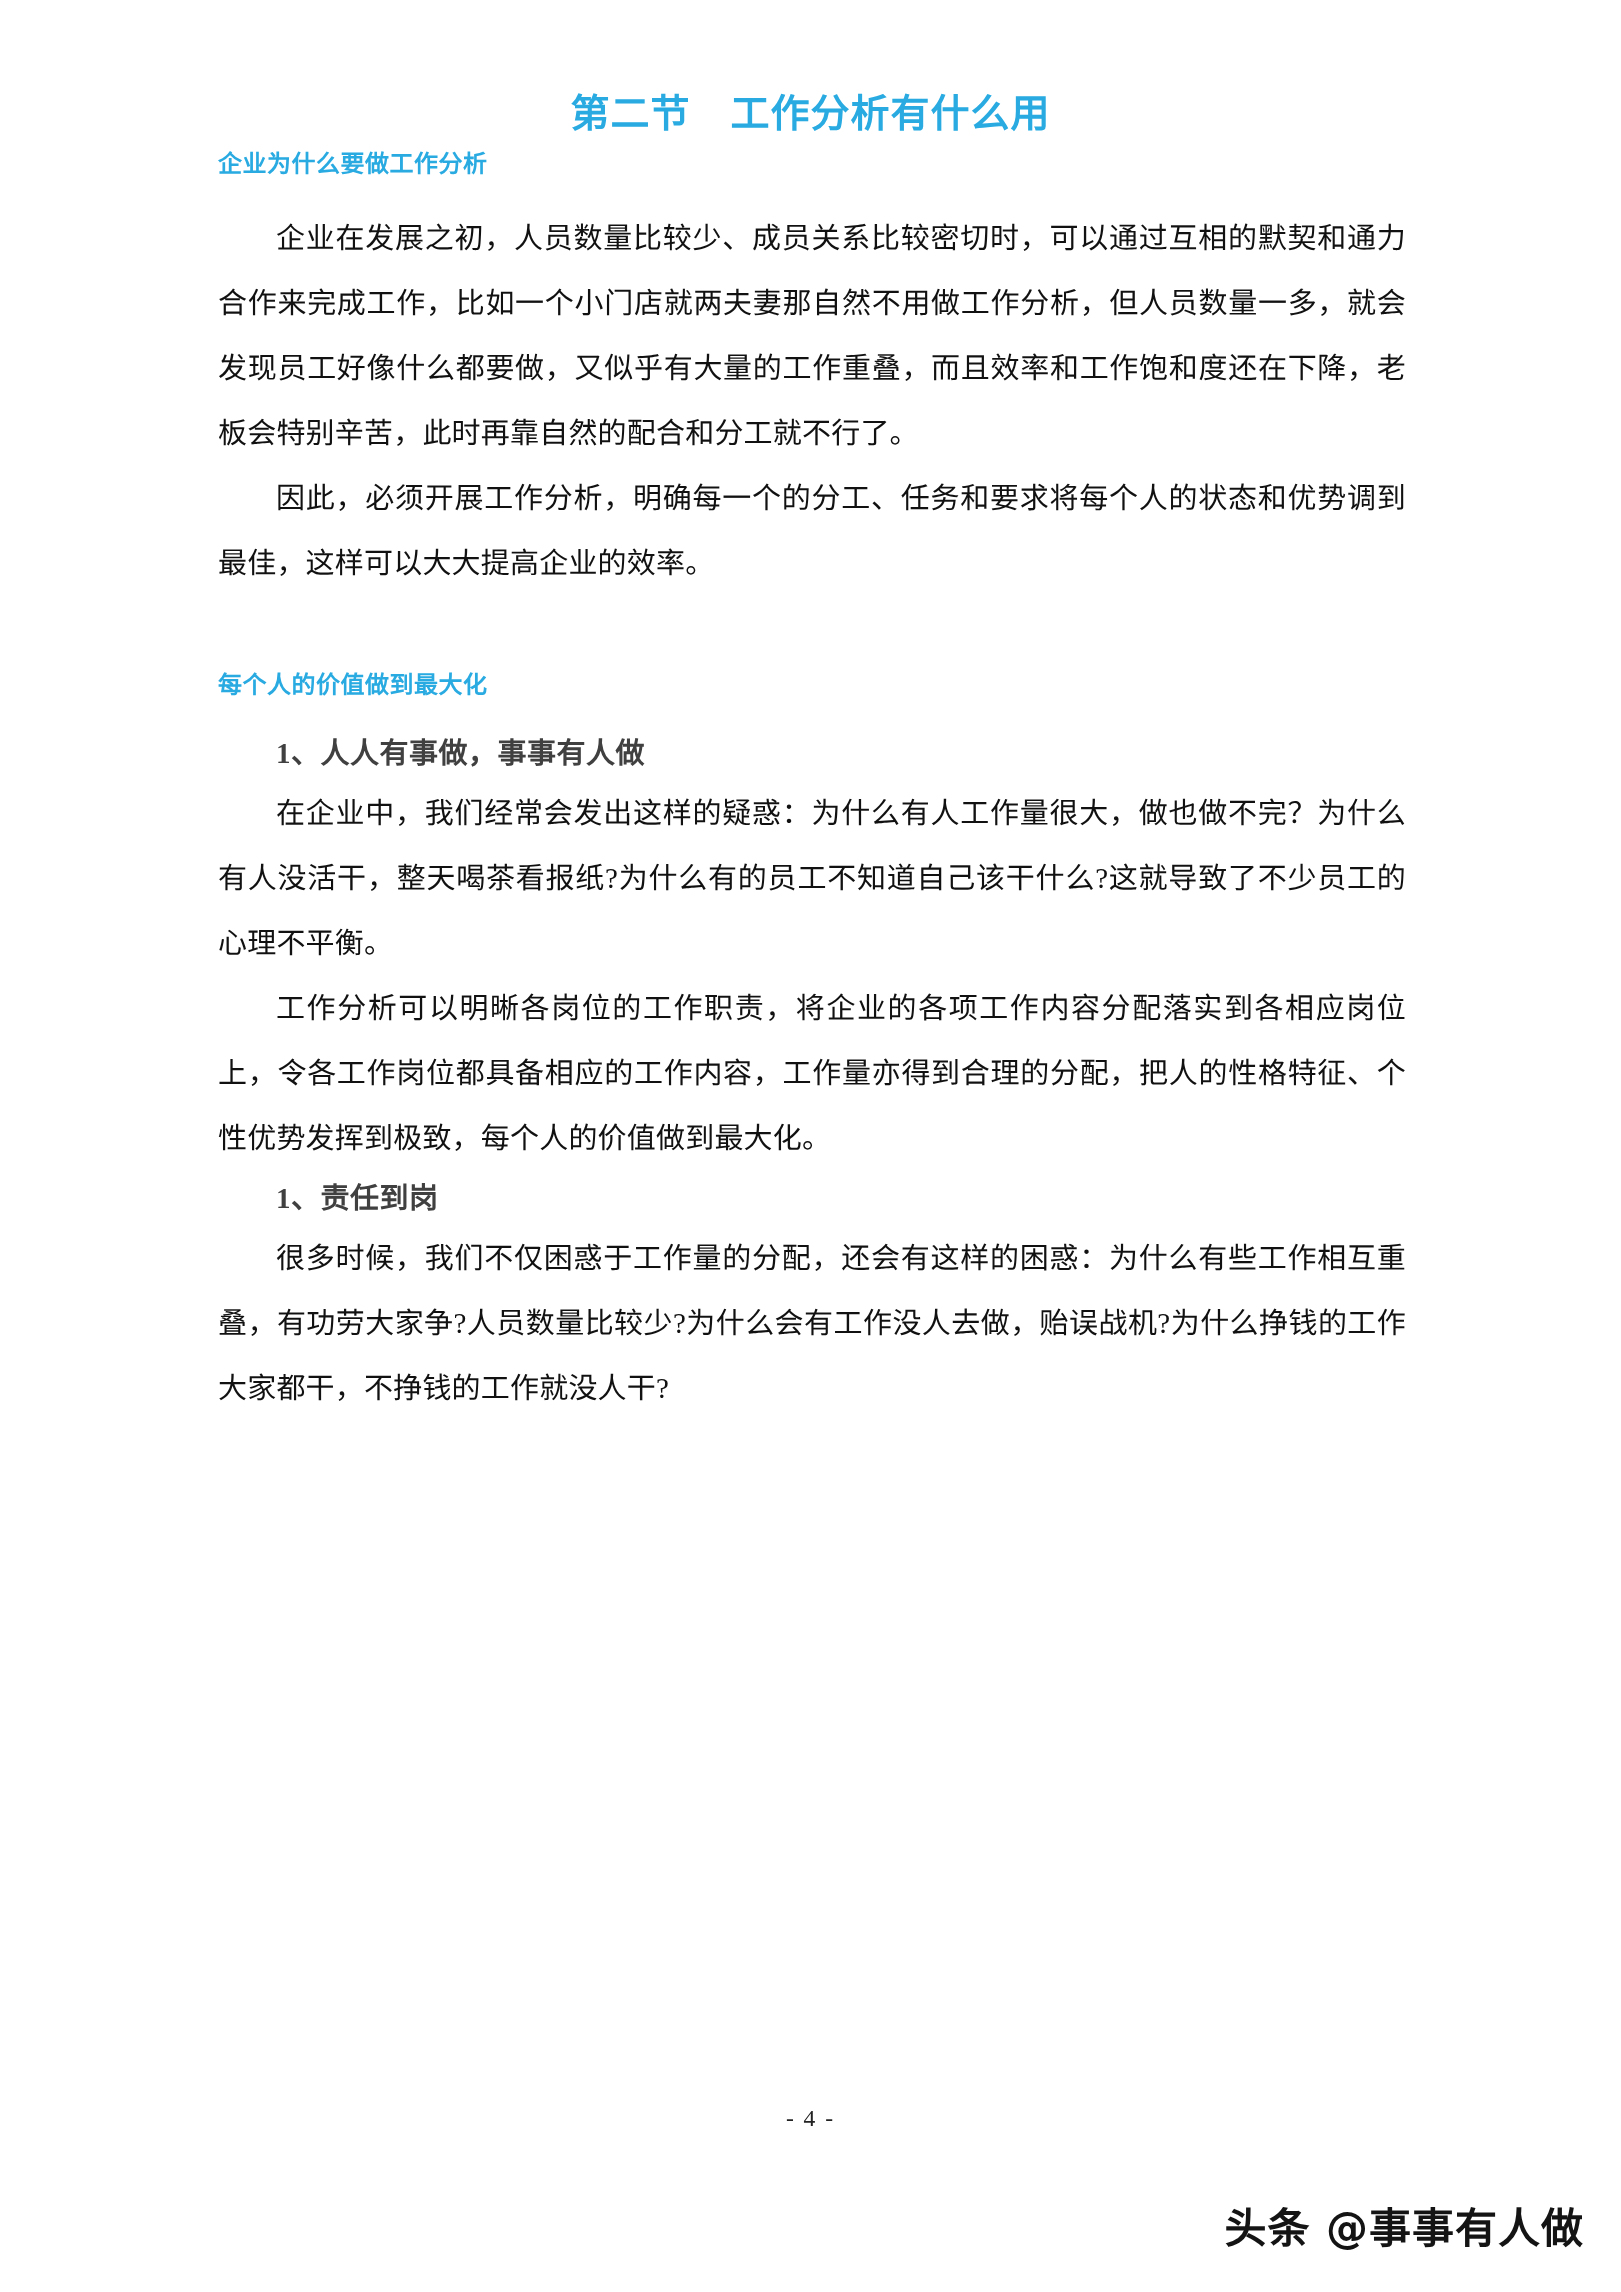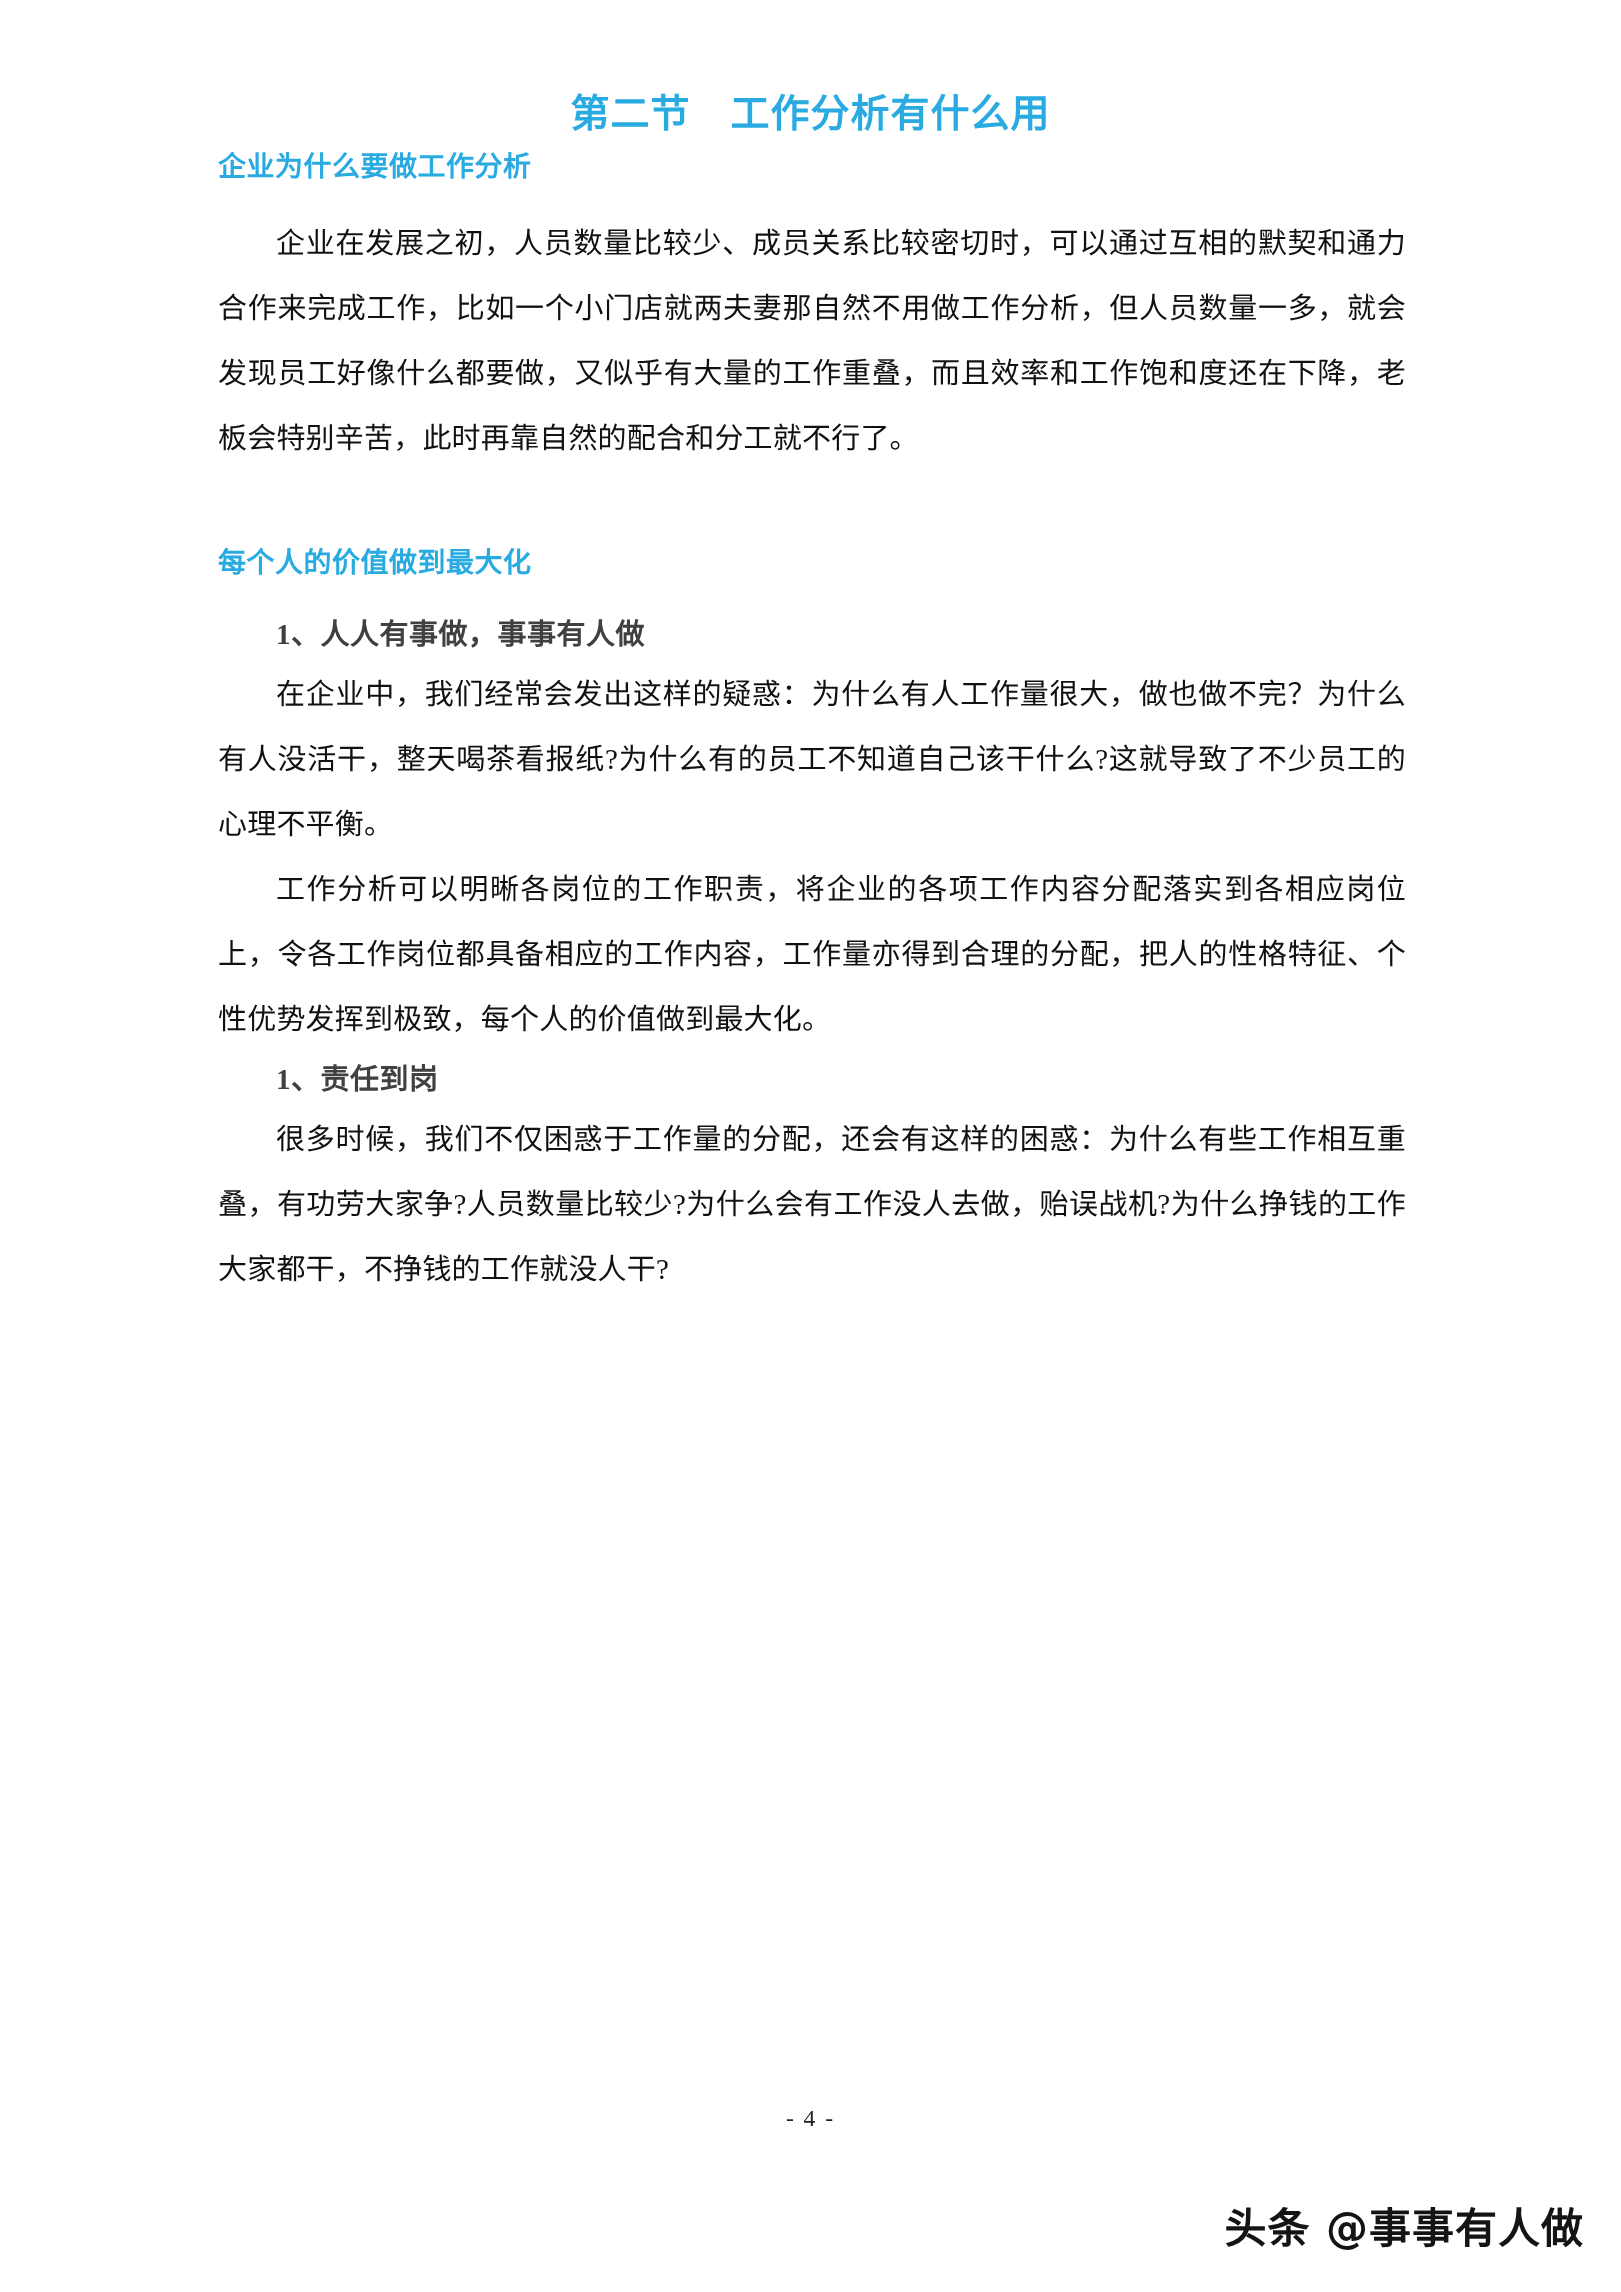--- a/index.html
+++ b/index.html
@@ -43,21 +43,21 @@
     padding-top: 90px;
     line-height: 1.25;
     white-space: pre;
   }
 
   
   .section-heading {
     color: #29ABE2;
     font-family: "DejaVu Sans", "Liberation Sans", sans-serif;
     font-weight: bold;
-    font-size: 28px;
+    font-size: 24px;
     line-height: 1.3;
     margin: 0;
     letter-spacing: 0.5px;
   }
 
   
   .para {
     font-family: "Liberation Serif", "DejaVu Serif", serif;
     font-size: 29px;
     line-height: 65px;
@@ -123,20 +123,21 @@
 
 
     <div class="gap-m"></div>
 
     <h2 class="section-heading">企业为什么要做工作分析</h2>
 
     <div class="gap-s"></div>
 
     <p class="para">企业在发展之初，人员数量比较少、成员关系比较密切时，可以通过互相的默契和通力合作来完成工作，比如一个小门店就两夫妻那自然不用做工作分析，但人员数量一多，就会发现员工好像什么都要做，又似乎有大量的工作重叠，而且效率和工作饱和度还在下降，老板会特别辛苦，此时再靠自然的配合和分工就不行了。</p>
 
+    <p class="para">因此，必须开展工作分析，明确每一个的分工、任务和要求将每个人的状态和优势调到最佳，这样可以大大提高企业的效率。</p>
 
     <div class="gap-l"></div>
 
     <h2 class="section-heading">每个人的价值做到最大化</h2>
 
     <div class="gap-s"></div>
 
     <h3 class="sub-heading">1、人人有事做，事事有人做</h3>
 
     <p class="para">在企业中，我们经常会发出这样的疑惑：为什么有人工作量很大，做也做不完？为什么有人没活干，整天喝茶看报纸?为什么有的员工不知道自己该干什么?这就导致了不少员工的心理不平衡。</p>

